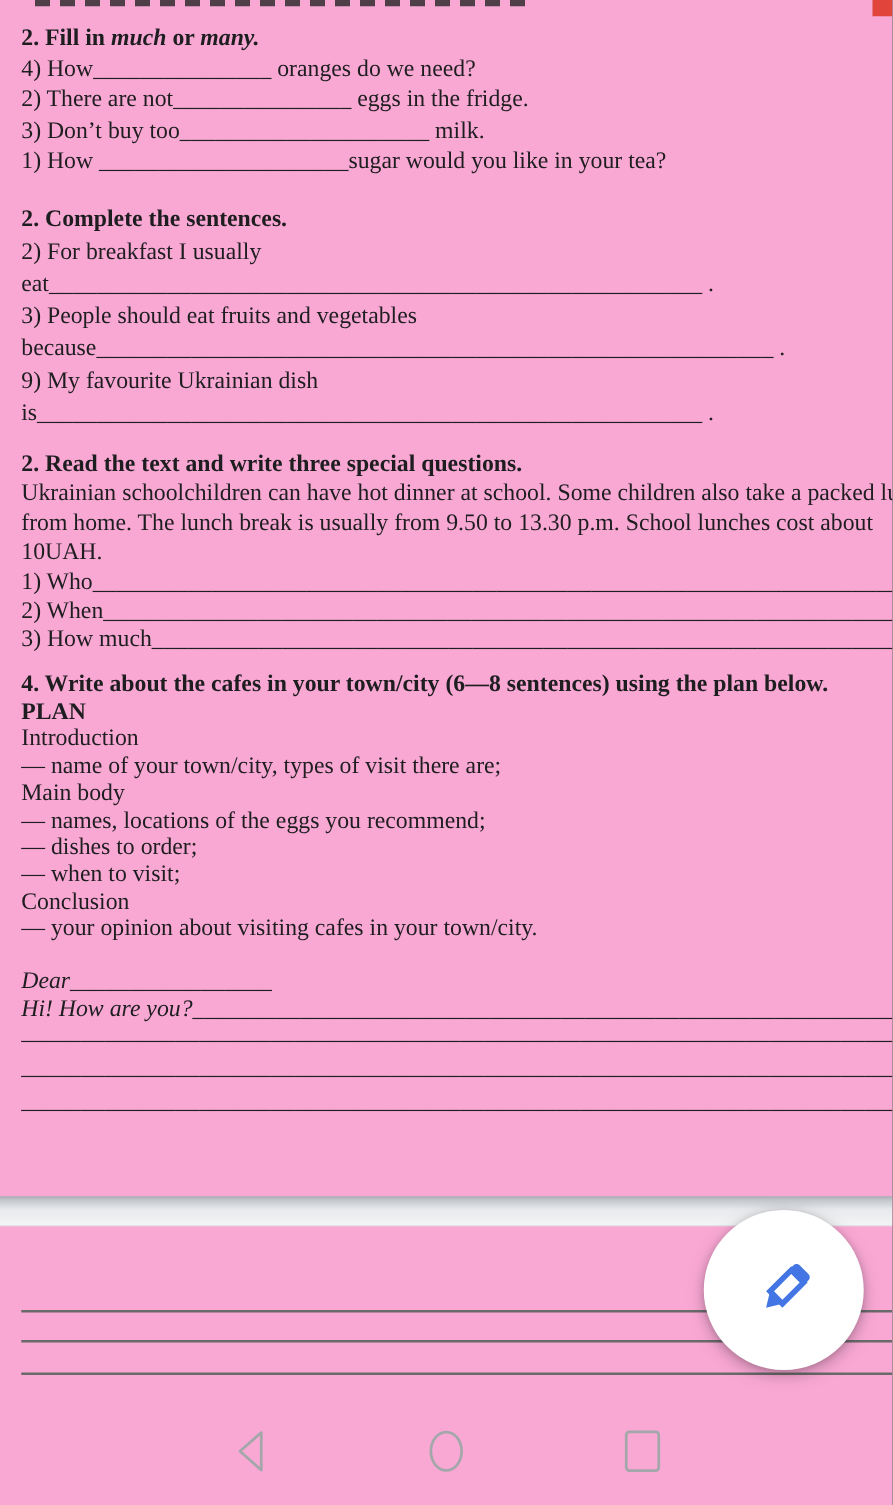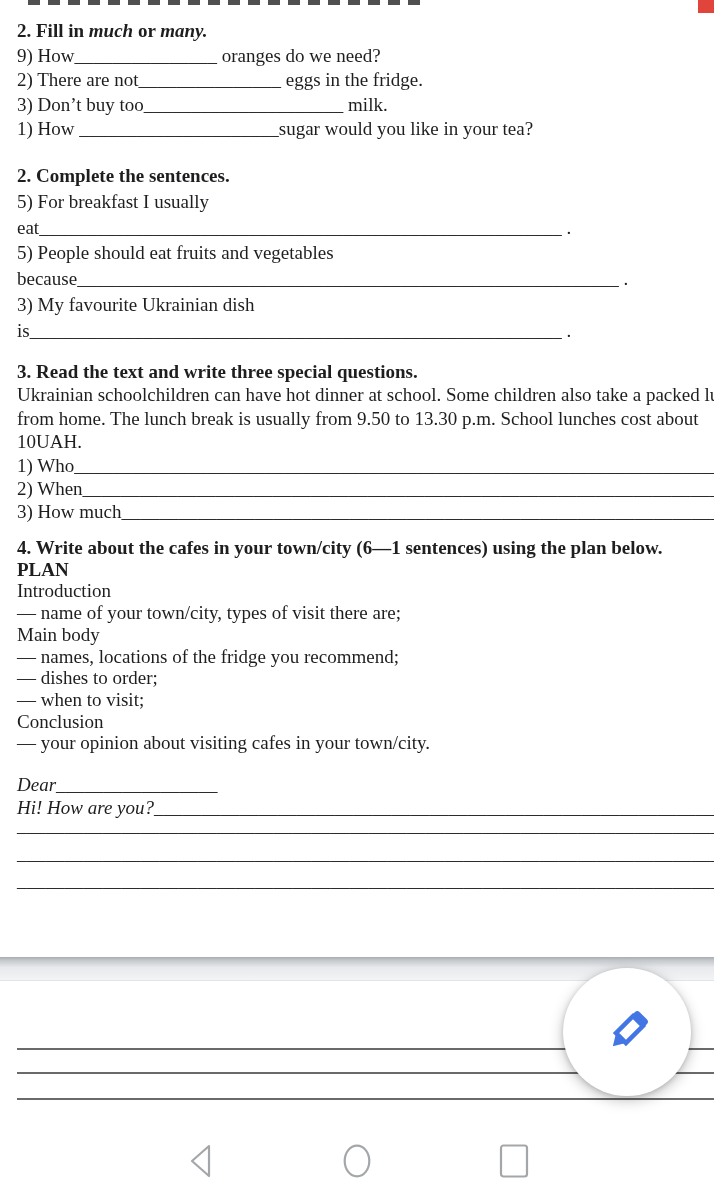--- a/index.html
+++ b/index.html
@@ -5,21 +5,21 @@
   :root{
     --accent:#4376e4;
     --doc_text:#1e1e20;
     --page2_line:#6a6a6a;
     --nav_icon:#a4a7aa;
     --red_fragment:#e0443b;
   }
   html,body{margin:0;padding:0;background:#777;}
   .screen{
     position:relative;width:714px;height:1204px;margin:0;
-    background:#ffffff;overflow:hidden;
+    background:#f9a8d4;overflow:hidden;
     font-family:"Liberation Serif", serif;
     color:var(--doc_text);
   }
   
   .top-fragments{
     position:absolute;left:28px;top:0;width:398px;height:5px;
     background:repeating-linear-gradient(90deg,#242424 0 12px,transparent 12px 20px);
     opacity:.8;
   }
   .corner-red{
@@ -73,50 +73,50 @@
 <body>
 
 <div class="screen">
 
   <div class="top-fragments"></div>
   <div class="corner-red"></div>
 
   <div>
       <div class="doc-section" id="sec-fill-in">
         <div class="doc-line"><span class="seg-bold">2. Fill in </span><span class="seg-bolditalic">much</span><span class="seg-bold"> or </span><span class="seg-bolditalic">many.</span></div>
-        <div class="doc-line"><span class="seg-normal">9) How_______________ oranges do we need?</span></div>
+        <div class="doc-line"><span class="seg-normal">4) How_______________ oranges do we need?</span></div>
         <div class="doc-line"><span class="seg-normal">2) There are not_______________ eggs in the fridge.</span></div>
         <div class="doc-line"><span class="seg-normal">3) Don’t buy too_____________________ milk.</span></div>
         <div class="doc-line"><span class="seg-normal">1) How _____________________sugar would you like in your tea?</span></div>
       </div>
       <div class="doc-section" id="sec-complete">
         <div class="doc-line"><span class="seg-bold">2. Complete the sentences.</span></div>
-        <div class="doc-line"><span class="seg-normal">5) For breakfast I usually</span></div>
+        <div class="doc-line"><span class="seg-normal">2) For breakfast I usually</span></div>
         <div class="doc-line"><span class="seg-normal">eat_______________________________________________________ .</span></div>
-        <div class="doc-line"><span class="seg-normal">5) People should eat fruits and vegetables</span></div>
+        <div class="doc-line"><span class="seg-normal">3) People should eat fruits and vegetables</span></div>
         <div class="doc-line"><span class="seg-normal">because_________________________________________________________ .</span></div>
-        <div class="doc-line"><span class="seg-normal">3) My favourite Ukrainian dish</span></div>
+        <div class="doc-line"><span class="seg-normal">9) My favourite Ukrainian dish</span></div>
         <div class="doc-line"><span class="seg-normal">is________________________________________________________ .</span></div>
       </div>
       <div class="doc-section" id="sec-read">
-        <div class="doc-line"><span class="seg-bold">3. Read the text and write three special questions.</span></div>
+        <div class="doc-line"><span class="seg-bold">2. Read the text and write three special questions.</span></div>
         <div class="doc-line"><span class="seg-normal">Ukrainian schoolchildren can have hot dinner at school. Some children also take a packed lunch</span></div>
         <div class="doc-line"><span class="seg-normal">from home. The lunch break is usually from 9.50 to 13.30 p.m. School lunches cost about</span></div>
         <div class="doc-line"><span class="seg-normal">10UAH.</span></div>
         <div class="doc-line"><span class="seg-normal">1) Who______________________________________________________________________</span></div>
         <div class="doc-line"><span class="seg-normal">2) When_____________________________________________________________________</span></div>
         <div class="doc-line"><span class="seg-normal">3) How much_________________________________________________________________</span></div>
       </div>
       <div class="doc-section" id="sec-plan">
-        <div class="doc-line"><span class="seg-bold">4. Write about the cafes in your town/city (6—1 sentences) using the plan below.</span></div>
+        <div class="doc-line"><span class="seg-bold">4. Write about the cafes in your town/city (6—8 sentences) using the plan below.</span></div>
         <div class="doc-line"><span class="seg-bold">PLAN</span></div>
         <div class="doc-line"><span class="seg-italic">Introduction</span></div>
         <div class="doc-line"><span class="seg-normal">— name of your town/city, types of visit there are;</span></div>
         <div class="doc-line"><span class="seg-italic">Main body</span></div>
-        <div class="doc-line"><span class="seg-normal">— names, locations of the fridge you recommend;</span></div>
+        <div class="doc-line"><span class="seg-normal">— names, locations of the eggs you recommend;</span></div>
         <div class="doc-line"><span class="seg-normal">— dishes to order;</span></div>
         <div class="doc-line"><span class="seg-normal">— when to visit;</span></div>
         <div class="doc-line"><span class="seg-italic">Conclusion</span></div>
         <div class="doc-line"><span class="seg-normal">— your opinion about visiting cafes in your town/city.</span></div>
       </div>
       <div class="doc-section" id="sec-letter">
         <div class="doc-line"><span class="seg-italic">Dear_________________</span></div>
         <div class="doc-line"><span class="seg-italic">Hi! How are you?______________________________________________________________</span></div>
       </div>
       <div class="doc-section" id="sec-blanks">

